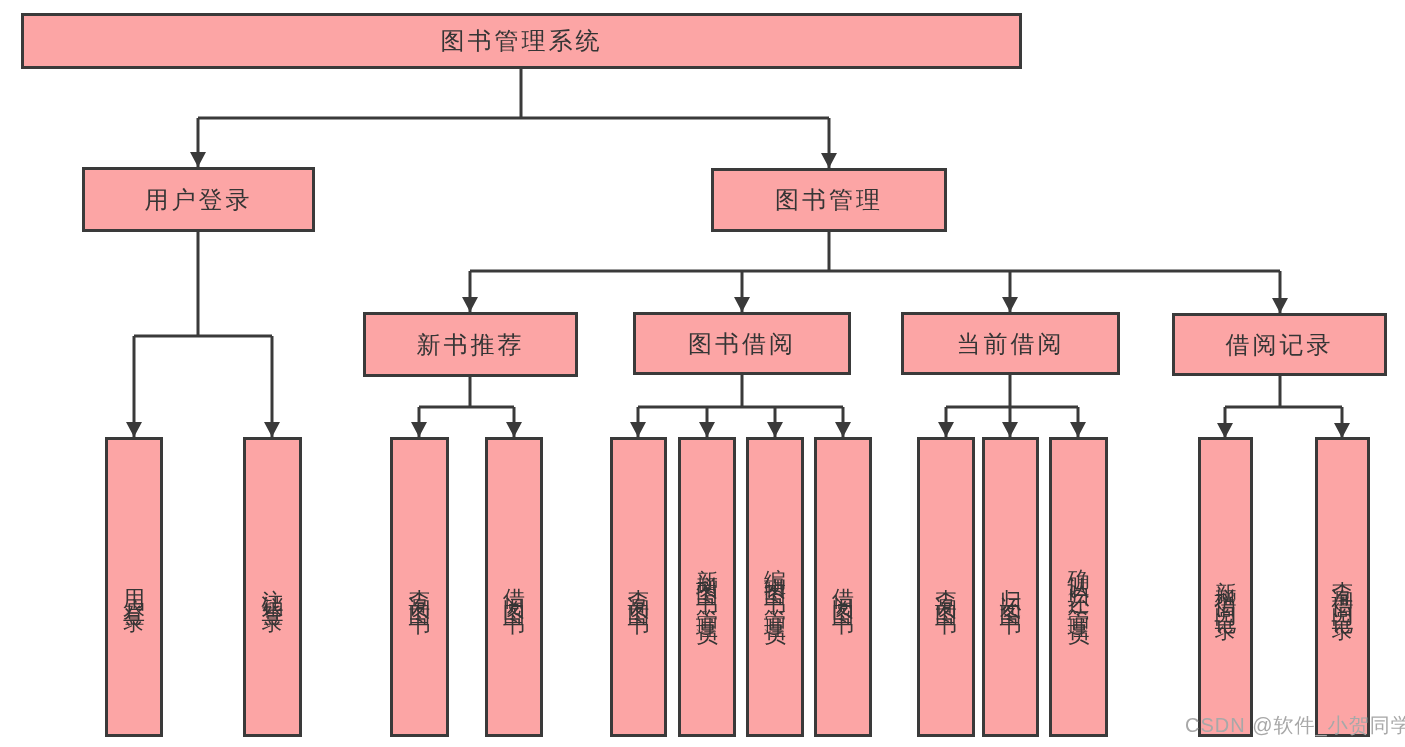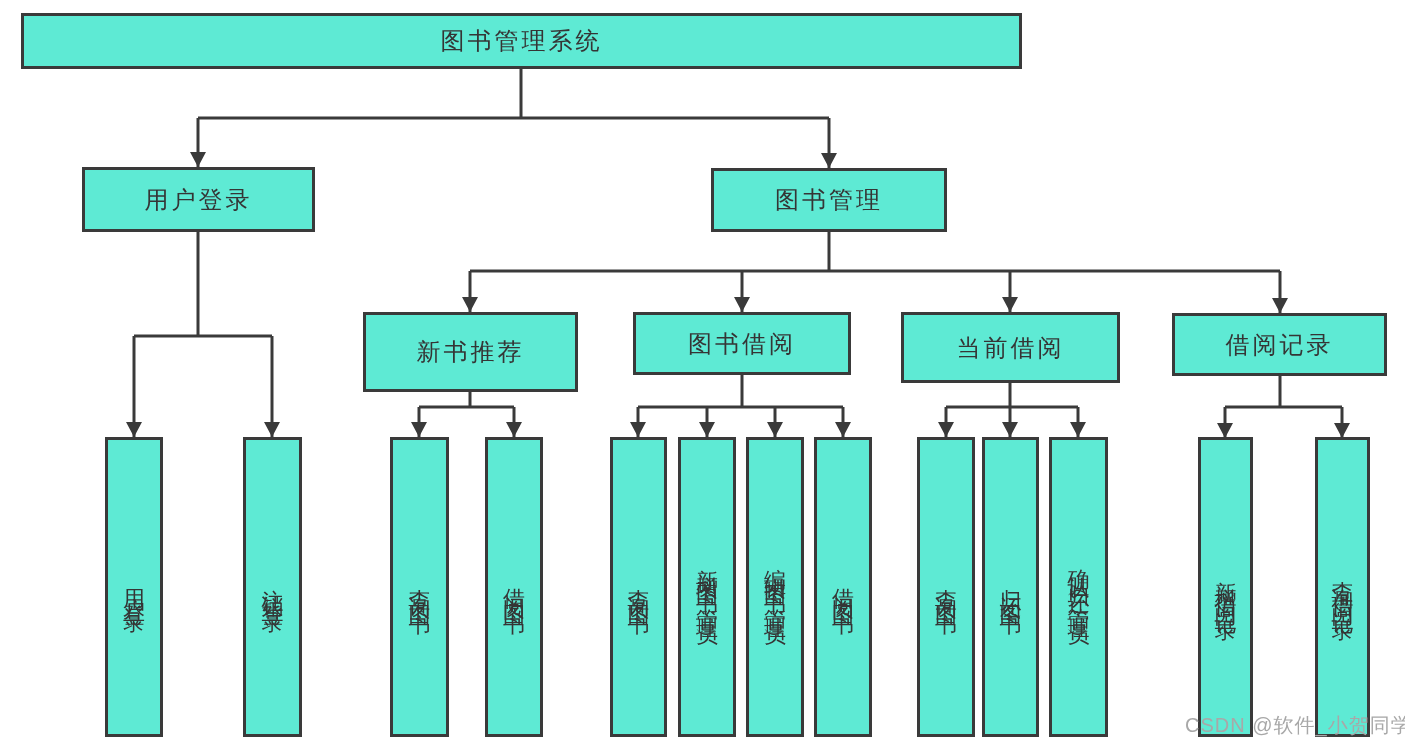--- a/index.html
+++ b/index.html
@@ -9,37 +9,37 @@
     --background:#ffffff;
   }
   html,body{margin:0;padding:0;background:var(--background);}
   body{font-family:"Liberation Sans","DejaVu Sans",sans-serif;}
   .stage{position:relative;width:1405px;height:747px;background:var(--background);overflow:hidden;}
   svg.wires{position:absolute;left:0;top:0;z-index:1;}
   .cl{stroke:var(--line);stroke-width:3;fill:none;}
   .ah{fill:var(--line);}
   .box{
     position:absolute;z-index:2;box-sizing:border-box;
-    border:3px solid var(--line);background:#5eead4;
+    border:3px solid var(--line);background:#fca5a5;
     display:flex;align-items:center;justify-content:center;
     color:var(--text);font-size:24px;letter-spacing:3px;
     text-align:center;white-space:nowrap;
   }
   .leaf{top:437px;height:300px;}
   .leaf .lbl{
     writing-mode:vertical-rl;text-orientation:mixed;
     font-size:22px;letter-spacing:8px;line-height:1;
   }
   
   .n-root {left:21px;  top:13px;  width:1001px;height:56px;}
   .n-login{left:82px;  top:167px; width:233px; height:65px;}
   .n-mgmt {left:711px; top:168px; width:236px; height:64px;align-items:center;}
-  .n-l3-1 {left:363px; top:312px; width:215px; height:80px;}
+  .n-l3-1 {left:363px; top:312px; width:215px; height:65px;}
   .n-l3-2 {left:633px; top:312px; width:218px; height:63px;}
-  .n-l3-3 {left:901px; top:312px; width:219px; height:71px;}
+  .n-l3-3 {left:901px; top:312px; width:219px; height:63px;}
   .n-l3-4 {left:1172px;top:313px; width:215px; height:63px;}
   .lf-1 {left:105px; width:58px;}
   .lf-2 {left:243px; width:59px;}
   .lf-3 {left:390px; width:59px;}
   .lf-4 {left:485px; width:58px;}
   .lf-5 {left:610px; width:57px;}
   .lf-6 {left:678px; width:58px;}
   .lf-7 {left:746px; width:58px;}
   .lf-8 {left:814px; width:58px;}
   .lf-9 {left:917px; width:58px;}

